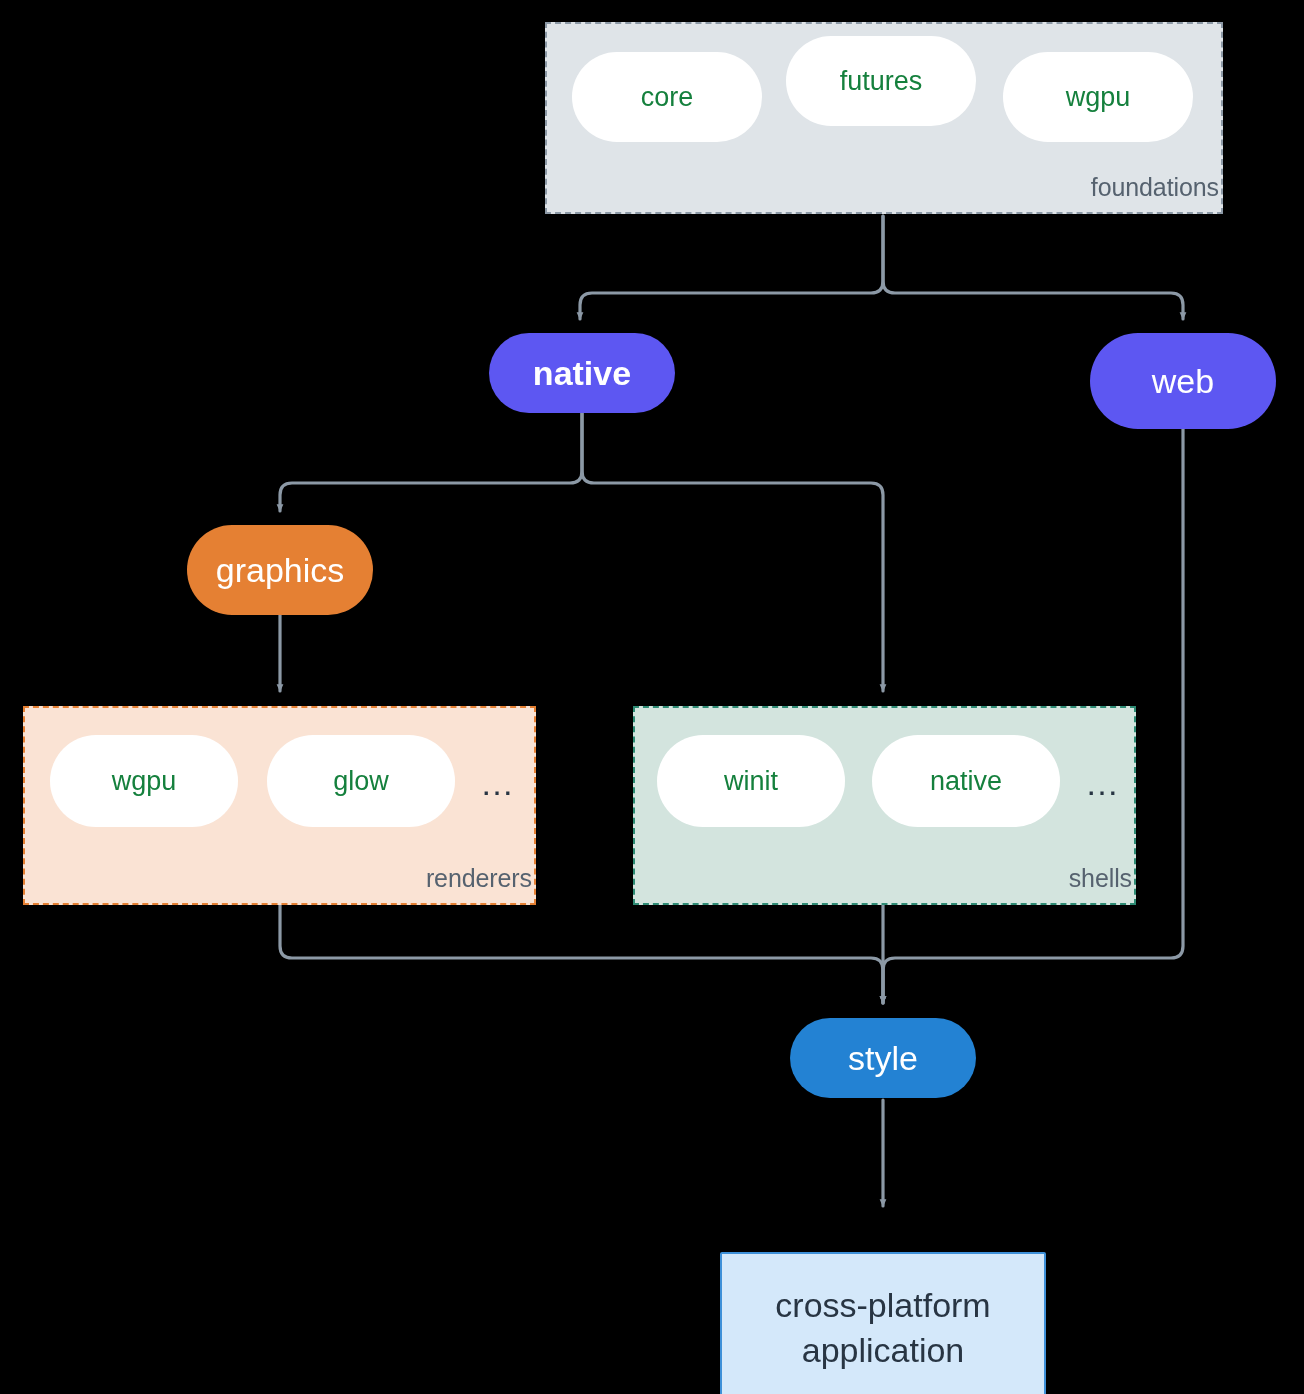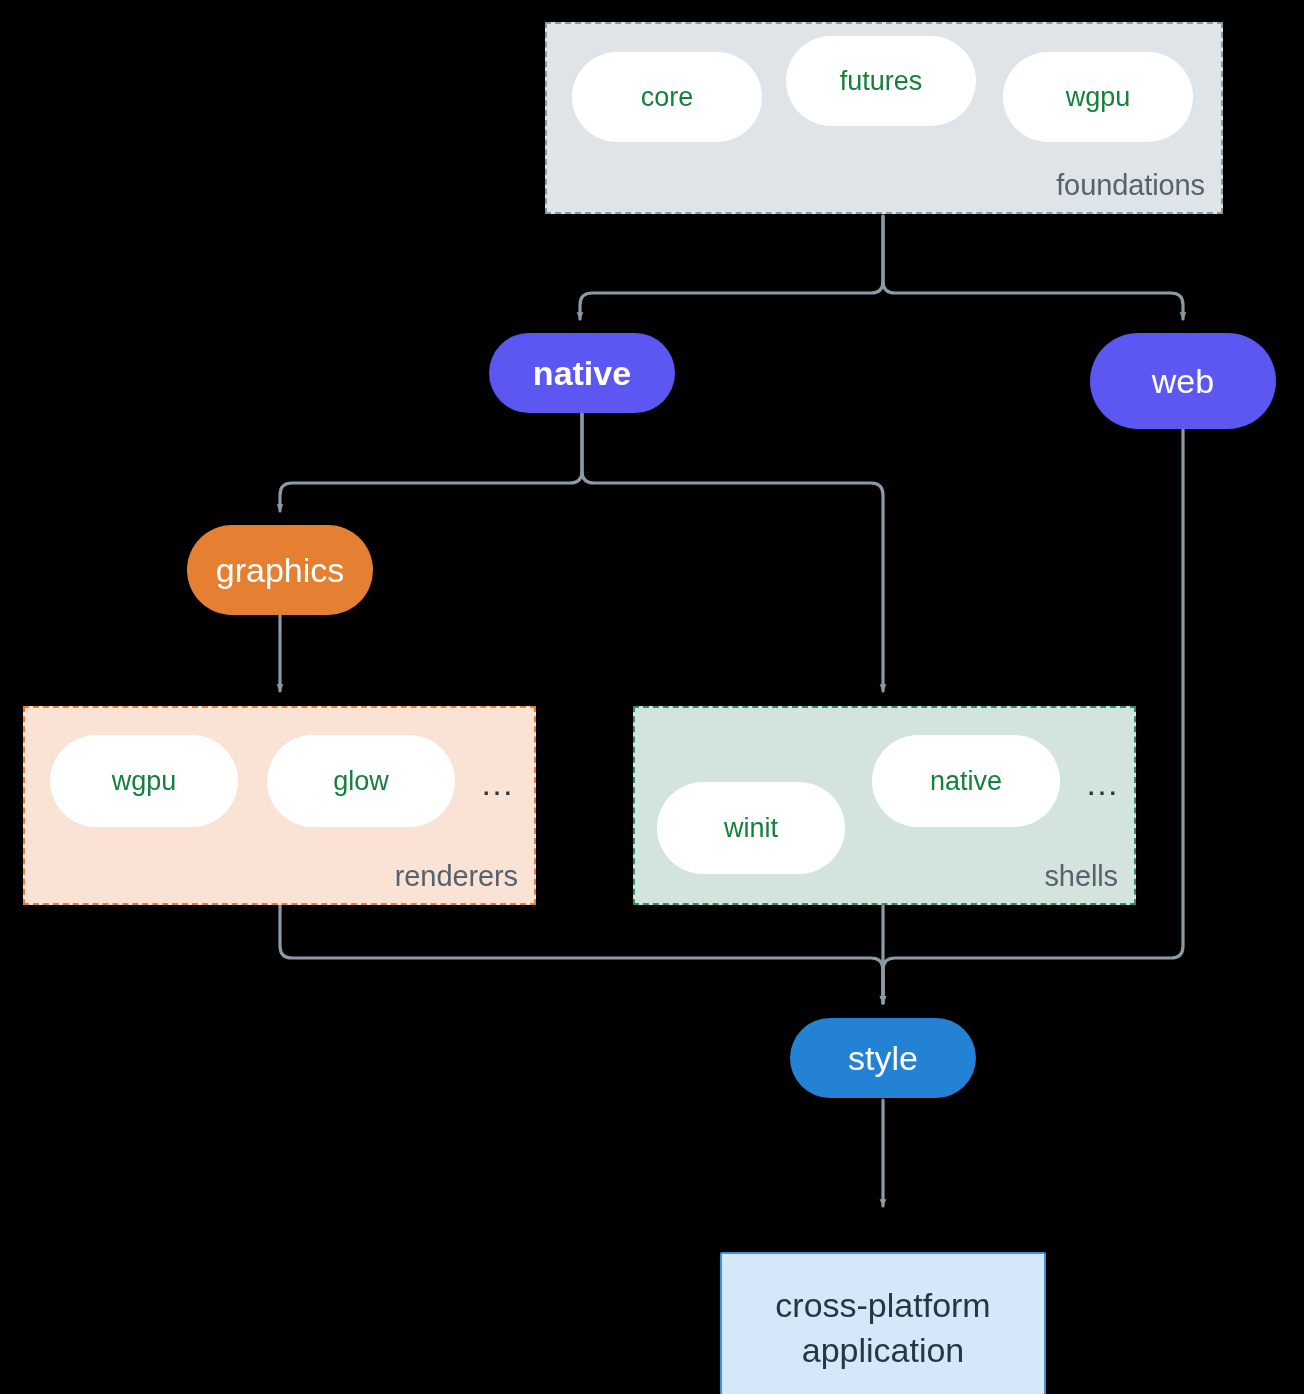--- a/index.html
+++ b/index.html
@@ -26,23 +26,23 @@
   }
 
   .cluster {
     position: absolute;
     box-sizing: border-box;
     border-width: 2px;
     border-style: dashed;
   }
   .cluster-label {
     position: absolute;
-    right: 16px;
+    right: 2px;
     bottom: 10px;
-    font-size: 29px;
+    font-size: 25px;
     color: #56626f;
     white-space: nowrap;
     letter-spacing: -0.1px;
   }
 
   .pill {
     position: absolute;
     box-sizing: border-box;
     border-radius: 999px;
     display: flex;
@@ -156,21 +156,21 @@
   <div class="pill pill-white" style="left:267px; top:735px; width:188px; height:92px;">
     <span>glow</span>
   </div>
   <div class="ellipsis" style="left:480px; top:764px;">
     <span>…</span>
   </div>
 
   <div class="cluster" style="left:633px; top:706px; width:503px; height:199px; background:#d3e4de; border-color:#2e8b74;">
     <span class="cluster-label">shells</span>
   </div>
-  <div class="pill pill-white" style="left:657px; top:735px; width:188px; height:92px;margin-top:47px;">
+  <div class="pill pill-white" style="left:657px; top:735px; width:188px; height:92px;">
     <span>winit</span>
   </div>
   <div class="pill pill-white" style="left:872px; top:735px; width:188px; height:92px;">
     <span>native</span>
   </div>
   <div class="ellipsis" style="left:1085px; top:764px;">
     <span>…</span>
   </div>
 
   <div class="node" style="left:790px; top:1018px; width:186px; height:80px; background:#2382d3;">

